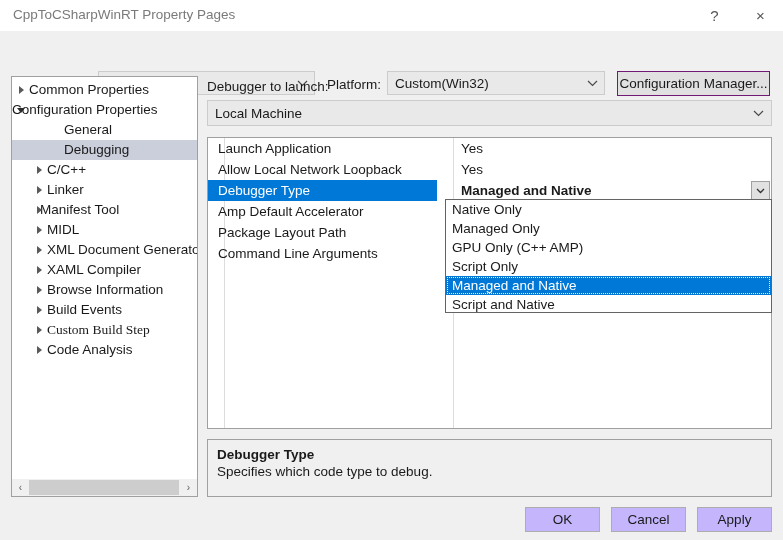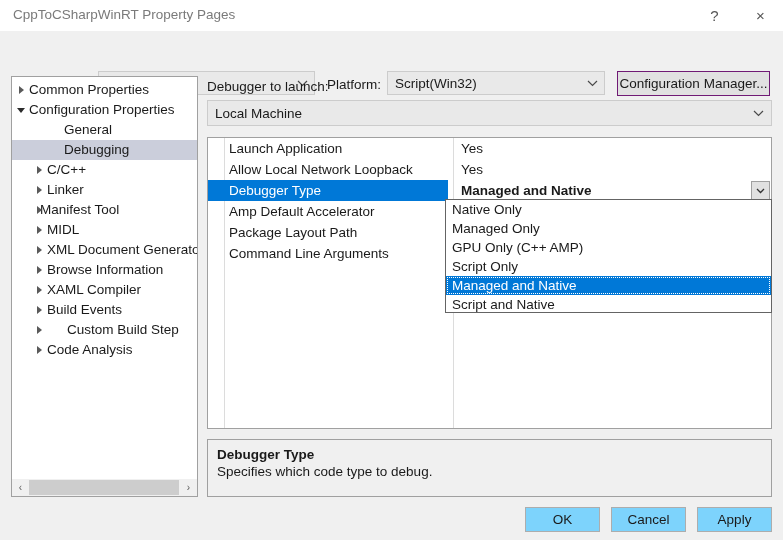--- a/index.html
+++ b/index.html
@@ -240,21 +240,21 @@
     position: relative;
     height: 21px;
     line-height: 21px;
     font-size: 13.5px;
     color: #1a1a1a;
     cursor: default;
     white-space: nowrap;
   }
   .prop-name {
     position: absolute;
-    left: 12px; top: 0;
+    left: 1px; top: 0;
     width: 228px;
     padding-left: 9px;
     box-sizing: border-box;
     overflow: hidden;
   }
   .prop-value {
     position: absolute;
     left: 246px; top: 0;
     right: 0;
     padding-left: 7px;
@@ -344,21 +344,21 @@
     font-size: 13.5px;
     color: #1a1a1a;
   }
 
   
   .dlg-btn {
     position: absolute;
     top: 507px;
     width: 75px; height: 25px;
     box-sizing: border-box;
-    background: #7dd3fc;
+    background: #c4b5fd;
     border: 1px solid #adadad;
     font-size: 13.5px;
     color: #1a1a1a;
     display: flex;
     align-items: center;
     justify-content: center;
     cursor: default;
   }
   #ok-btn     { left: 525px; }
   #cancel-btn { left: 611px; }
@@ -381,68 +381,68 @@
       <span class="combo-text">Active(Debug)</span>
       <span class="chev">
         <svg width="11" height="7" viewBox="0 0 11 7">
             <path d="M1 1 L5.5 5.5 L10 1" stroke="currentColor" stroke-width="1.2" fill="none"></path>
           </svg>
       </span>
     </div>
 
     <div class="field-label" id="plat-label">Platform:</div>
     <div class="combo" id="plat-combo">
-      <span class="combo-text">Script(Win32)</span>
+      <span class="combo-text">Custom(Win32)</span>
       <span class="chev">
         <svg width="11" height="7" viewBox="0 0 11 7">
             <path d="M1 1 L5.5 5.5 L10 1" stroke="currentColor" stroke-width="1.2" fill="none"></path>
           </svg>
       </span>
     </div>
 
     <div id="cfgmgr-btn">Configuration Manager...</div>
   </div>
 
   <div id="tree-panel">
     <div id="tree-inner">
         <div class="tree-node"><span class="tw" style="left: 1px;">
             <i class="tw-collapsed" style="display: block;"></i>
           </span><span class="lbl" style="margin-left: 17px;">Common Properties</span></div>
         <div class="tree-node"><span class="tw" style="left: 1px;">
             <i class="tw-expanded" style="display: block;"></i>
-          </span><span class="lbl" style="margin-left: 17px;">Configuration Properties</span></div>
+          </span><span class="lbl" style="">Configuration Properties</span></div>
         <div class="tree-node"><span class="lbl" style="margin-left: 52px;">General</span></div>
         <div class="tree-node selected"><span class="lbl" style="margin-left: 52px; text-align: center;">Debugging</span></div>
         <div class="tree-node"><span class="tw" style="left: 19px;">
             <i class="tw-collapsed" style="display: block;"></i>
           </span><span class="lbl" style="margin-left: 35px;">C/C++</span></div>
         <div class="tree-node"><span class="tw" style="left: 19px;">
             <i class="tw-collapsed" style="display: block;"></i>
           </span><span class="lbl" style="margin-left: 35px;">Linker</span></div>
         <div class="tree-node"><span class="tw" style="left: 19px;">
             <i class="tw-collapsed" style="display: block;"></i>
           </span><span class="lbl" style="margin-left: 28px;">Manifest Tool</span></div>
         <div class="tree-node"><span class="tw" style="left: 19px;">
             <i class="tw-collapsed" style="display: block;"></i>
           </span><span class="lbl" style="margin-left: 35px;">MIDL</span></div>
         <div class="tree-node"><span class="tw" style="left: 19px;">
             <i class="tw-collapsed" style="display: block;"></i>
           </span><span class="lbl" style="margin-left: 35px;">XML Document Generator</span></div>
         <div class="tree-node"><span class="tw" style="left: 19px;">
             <i class="tw-collapsed" style="display: block;"></i>
+          </span><span class="lbl" style="margin-left: 35px;">XAML Compiler</span></div>
+        <div class="tree-node"><span class="tw" style="left: 19px;">
+            <i class="tw-collapsed" style="display: block;"></i>
           </span><span class="lbl" style="margin-left: 35px;">Browse Information</span></div>
         <div class="tree-node"><span class="tw" style="left: 19px;">
             <i class="tw-collapsed" style="display: block;"></i>
-          </span><span class="lbl" style="margin-left: 35px;">XAML Compiler</span></div>
-        <div class="tree-node"><span class="tw" style="left: 19px;">
-            <i class="tw-collapsed" style="display: block;"></i>
           </span><span class="lbl" style="margin-left: 35px;">Build Events</span></div>
         <div class="tree-node"><span class="tw" style="left: 19px;">
             <i class="tw-collapsed" style="display: block;"></i>
-          </span><span class="lbl" style="margin-left: 55px;">Custom Build Step</span></div>
+          </span><span class="lbl" style="margin-left: 35px; font-family: Liberation Serif, serif;">Custom Build Step</span></div>
         <div class="tree-node"><span class="tw" style="left: 19px;">
             <i class="tw-collapsed" style="display: block;"></i>
           </span><span class="lbl" style="margin-left: 35px;">Code Analysis</span></div>
       </div>
     <div id="tree-hscroll">
       <div class="sb-arrow" id="sb-left">‹</div>
       <div id="sb-thumb"></div>
       <div class="sb-arrow" id="sb-right">›</div>
     </div>
   </div>

